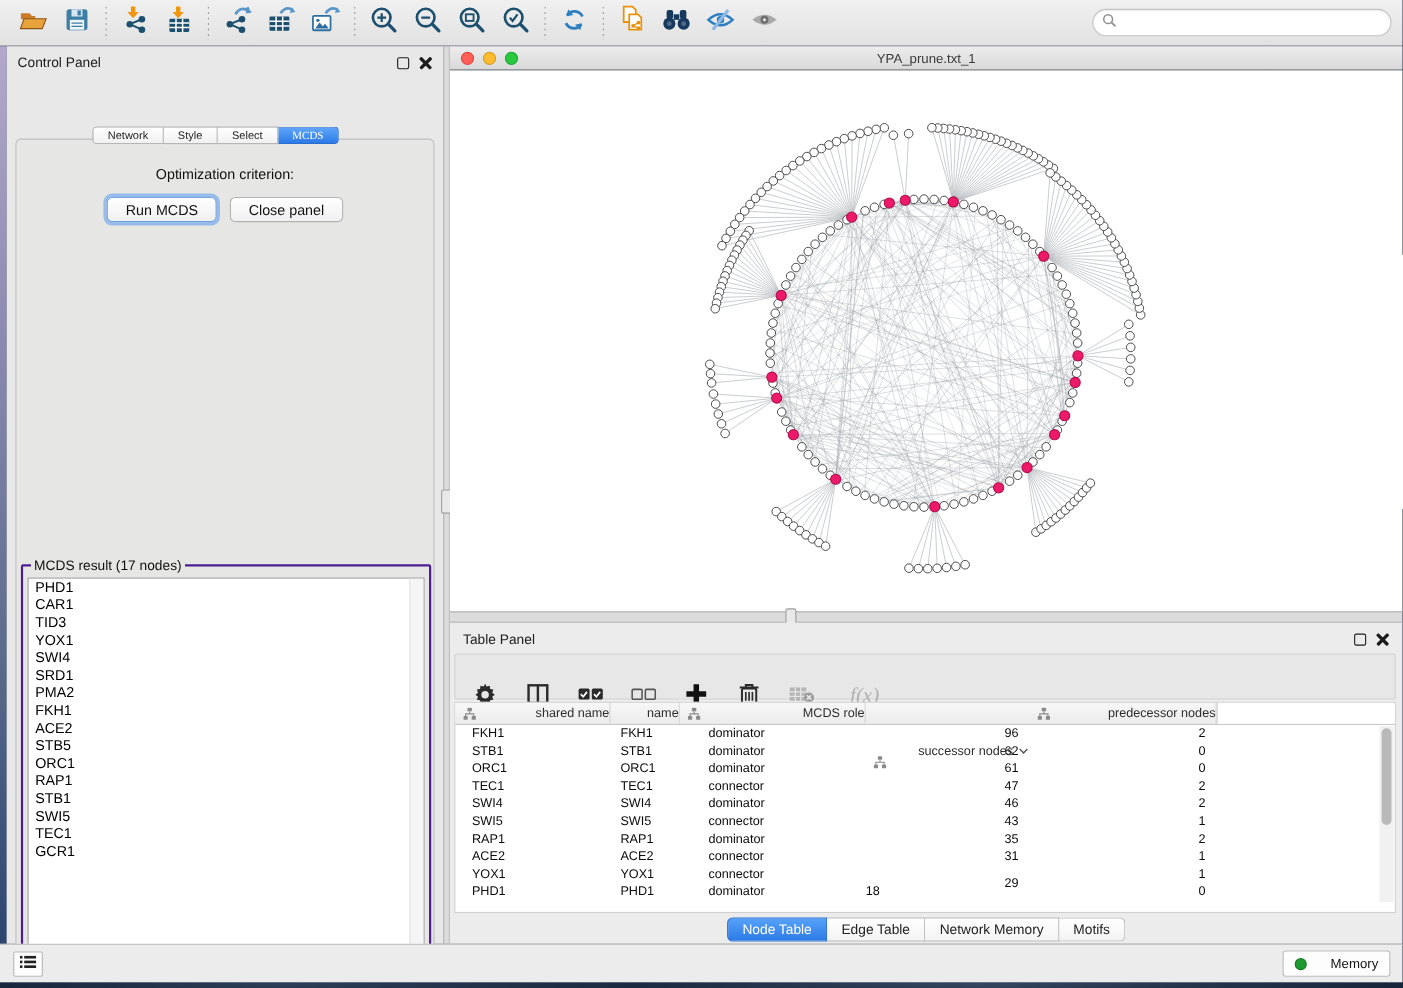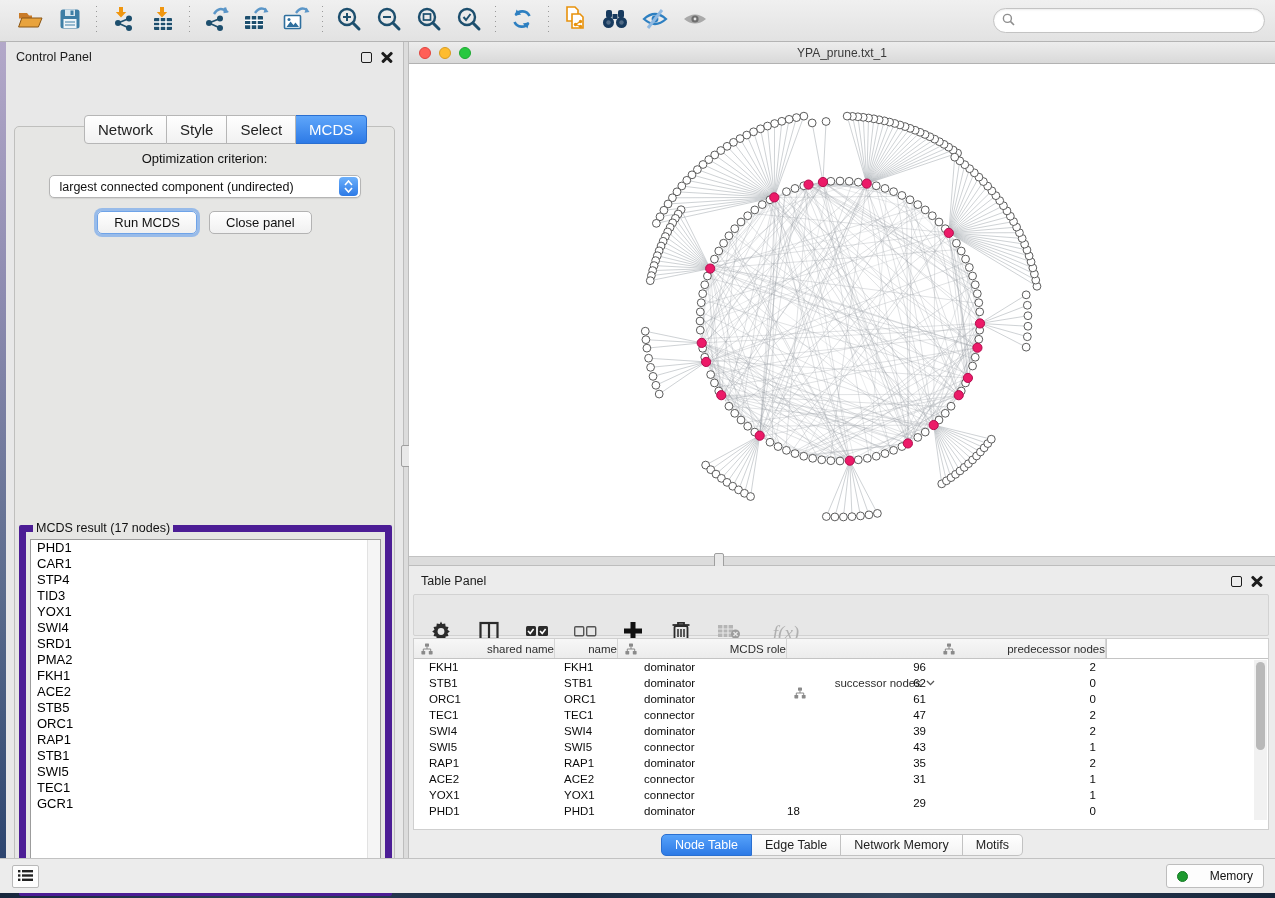--- a/index.html
+++ b/index.html
@@ -41,47 +41,47 @@
   .panel-titlebar { height:30px; display:flex; align-items:center; padding:0 10px; }
   .panel-title { font-size:12.5px; color:#1c1c1c; }
   .panel-ctrls { margin-left:auto; display:flex; align-items:center; gap:9px; }
   .float-box { width:11px; height:11px; border:1.6px solid #1c1c1c; border-radius:2px; }
   .close-x { position:relative; width:12px; height:12px; }
   .close-x::before,.close-x::after { content:""; position:absolute; left:-1px; top:5px;
     width:14px; height:2.6px; background:#1c1c1c; border-radius:1px; }
   .close-x::before { transform:rotate(45deg); } .close-x::after { transform:rotate(-45deg); }
 
   .cp-tabs { position:absolute; left:78px; top:73px; display:flex; z-index:3; }
-  .cp-tab { height:29px; padding:0 13px; font-size:15px; display:flex; align-items:center;
+  .cp-tab { height:16px; padding:0 13px; font-size:10px; display:flex; align-items:center;
     background:linear-gradient(#ffffff,#f1f1f1); border:1px solid #b6b6b6; border-left:none;
     color:#222; }
   .cp-tab:first-child { border-left:1px solid #b6b6b6; border-radius:4px 0 0 4px; }
   .cp-tab:last-child { border-radius:0 4px 4px 0; }
   .cp-tab.active { background:linear-gradient(#5fa6fa,#2d7ae6); color:#fff;
-    border-color:#2a6fd0; }
+    border-color:#2a6fd0;font-family:Liberation Serif, serif; }
   .cp-inner { position:absolute; left:8px; top:84px; width:381px; height:763px;
     background:#e6e6e4; border:1px solid #bfbfbd; border-radius:5px; }
   .opt-label { margin-top:24px; text-align:center; font-size:13px; color:#111; }
   .dropdown { position:relative; margin:9px auto 0; width:312px; height:23px; background:#fff;
     border:1px solid #b5b5b5; border-radius:5px; display:flex; align-items:center;
     box-shadow:0 1px 1px rgba(0,0,0,.08); }
   .dropdown .dd-text { font-size:12.5px; color:#111; padding-left:10px; flex:1;
     white-space:nowrap; overflow:hidden; }
   .dd-stepper { width:19px; height:19px; margin-right:2px; border-radius:4px;
     background:linear-gradient(#6cb0fb,#2d7ae6); display:flex; flex-direction:column;
     align-items:center; justify-content:center; gap:1px; }
   .btn-row { margin-top:13px; display:flex; justify-content:center; gap:12px; }
   .mac-btn { height:23px; padding:0 16px; font-size:13px; color:#111;
     font-family:"Liberation Sans",sans-serif;
     background:linear-gradient(#ffffff,#f0f0f0); border:1px solid #b3b3b3; border-radius:5px; }
   .mac-btn.focused { box-shadow:0 0 0 3px rgba(110,165,235,.65); border-color:#6ea3e8; }
 
   .result-box { position:absolute; left:13px; top:465px; width:373px; height:375px; }
-  .result-box fieldset { width:100%; height:100%; border:7px solid #4c1d95;
-    border-radius:2px; padding:4px;margin-top:14px; }
+  .result-box fieldset { width:100%; height:100%; border:2px solid #4c1d95;
+    border-radius:2px; padding:4px; }
   .result-box legend { font-size:12.5px; color:#111; padding:0 3px; margin-left:3px; }
   .listbox { position:relative; width:100%; height:100%; background:#fff;
     border:1px solid #9c9c9c; overflow:hidden; }
   .listbox .scroll-track { position:absolute; right:0; top:0; width:13px; height:100%;
     background:#f5f5f5; border-left:1px solid #e2e2e2; }
   .list-item { font-size:13px; line-height:16px; color:#000; padding-left:6px; }
 
   
   .net-titlebar { position:absolute; left:0; top:0; width:866px; height:22px;
     background:linear-gradient(#ededed,#d9d9d9); border-bottom:1px solid #b2b2b2;
@@ -336,44 +336,32 @@
       </span>
     </div>
     <div class="cp-tabs" id="cp-tabs">
         <div class="cp-tab">Network</div>
         <div class="cp-tab">Style</div>
         <div class="cp-tab">Select</div>
         <div class="cp-tab active">MCDS</div>
       </div>
     <div class="cp-inner">
       <div class="opt-label">Optimization criterion:</div>
-      <div class="dropdown">
-        <span class="dd-text">largest connected component (undirected)</span>
-        <span class="dd-stepper">
-          <svg width="9" height="6" viewBox="0 0 9 6">
-              <path d="M1 5 L4.5 1 L8 5" fill="none" stroke="#fff" stroke-width="1.6"></path>
-            </svg>
-          <svg width="9" height="6" viewBox="0 0 9 6">
-              <path d="M1 1 L4.5 5 L8 1" fill="none" stroke="#fff" stroke-width="1.6"></path>
-            </svg>
-        </span>
-      </div>
       <div class="btn-row">
         <button class="mac-btn focused">Run MCDS</button>
         <button class="mac-btn">Close panel</button>
       </div>
     </div>
     <div class="result-box">
       <fieldset>
         <legend>MCDS result (17 nodes)</legend>
         <div class="listbox">
           <div id="mcds-list">
               <div class="list-item">PHD1</div>
               <div class="list-item">CAR1</div>
-              <div class="list-item">STP4</div>
               <div class="list-item">TID3</div>
               <div class="list-item">YOX1</div>
               <div class="list-item">SWI4</div>
               <div class="list-item">SRD1</div>
               <div class="list-item">PMA2</div>
               <div class="list-item">FKH1</div>
               <div class="list-item">ACE2</div>
               <div class="list-item">STB5</div>
               <div class="list-item">ORC1</div>
               <div class="list-item">RAP1</div>
@@ -1195,21 +1183,21 @@
               <div class="td" style="width: 141px; text-align: left; padding-left: 15px;">TEC1</div>
               <div class="td" style="width: 63px; text-align: left; padding-left: 9px;">TEC1</div>
               <div class="td" style="width: 169px; text-align: left; padding-left: 26px;">connector</div>
               <div class="td" style="width: 149px; text-align: right; padding-right: 10px;">47</div>
               <div class="td" style="width: 170px; text-align: right; padding-right: 10px;">2</div>
             </div>
             <div class="trow">
               <div class="td" style="width: 141px; text-align: left; padding-left: 15px;">SWI4</div>
               <div class="td" style="width: 63px; text-align: left; padding-left: 9px;">SWI4</div>
               <div class="td" style="width: 169px; text-align: left; padding-left: 26px;">dominator</div>
-              <div class="td" style="width: 149px; text-align: right; padding-right: 10px;">39</div>
+              <div class="td" style="width: 149px; text-align: right; padding-right: 10px;">46</div>
               <div class="td" style="width: 170px; text-align: right; padding-right: 10px;">2</div>
             </div>
             <div class="trow">
               <div class="td" style="width: 141px; text-align: left; padding-left: 15px;">SWI5</div>
               <div class="td" style="width: 63px; text-align: left; padding-left: 9px;">SWI5</div>
               <div class="td" style="width: 169px; text-align: left; padding-left: 26px;">connector</div>
               <div class="td" style="width: 149px; text-align: right; padding-right: 10px;">43</div>
               <div class="td" style="width: 170px; text-align: right; padding-right: 10px;">1</div>
             </div>
             <div class="trow">

